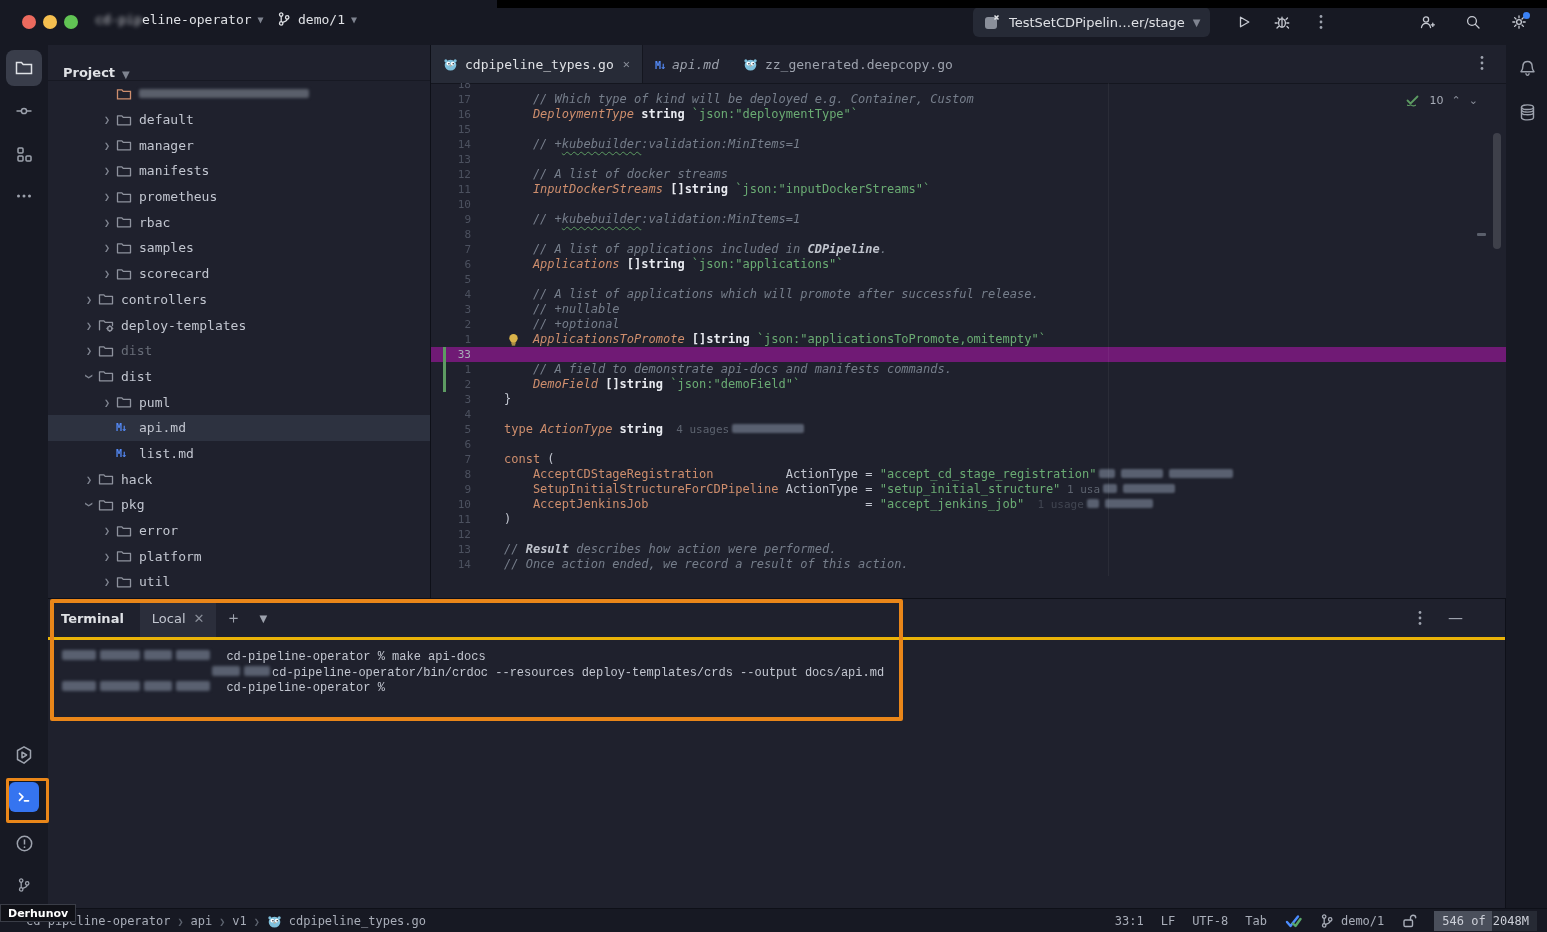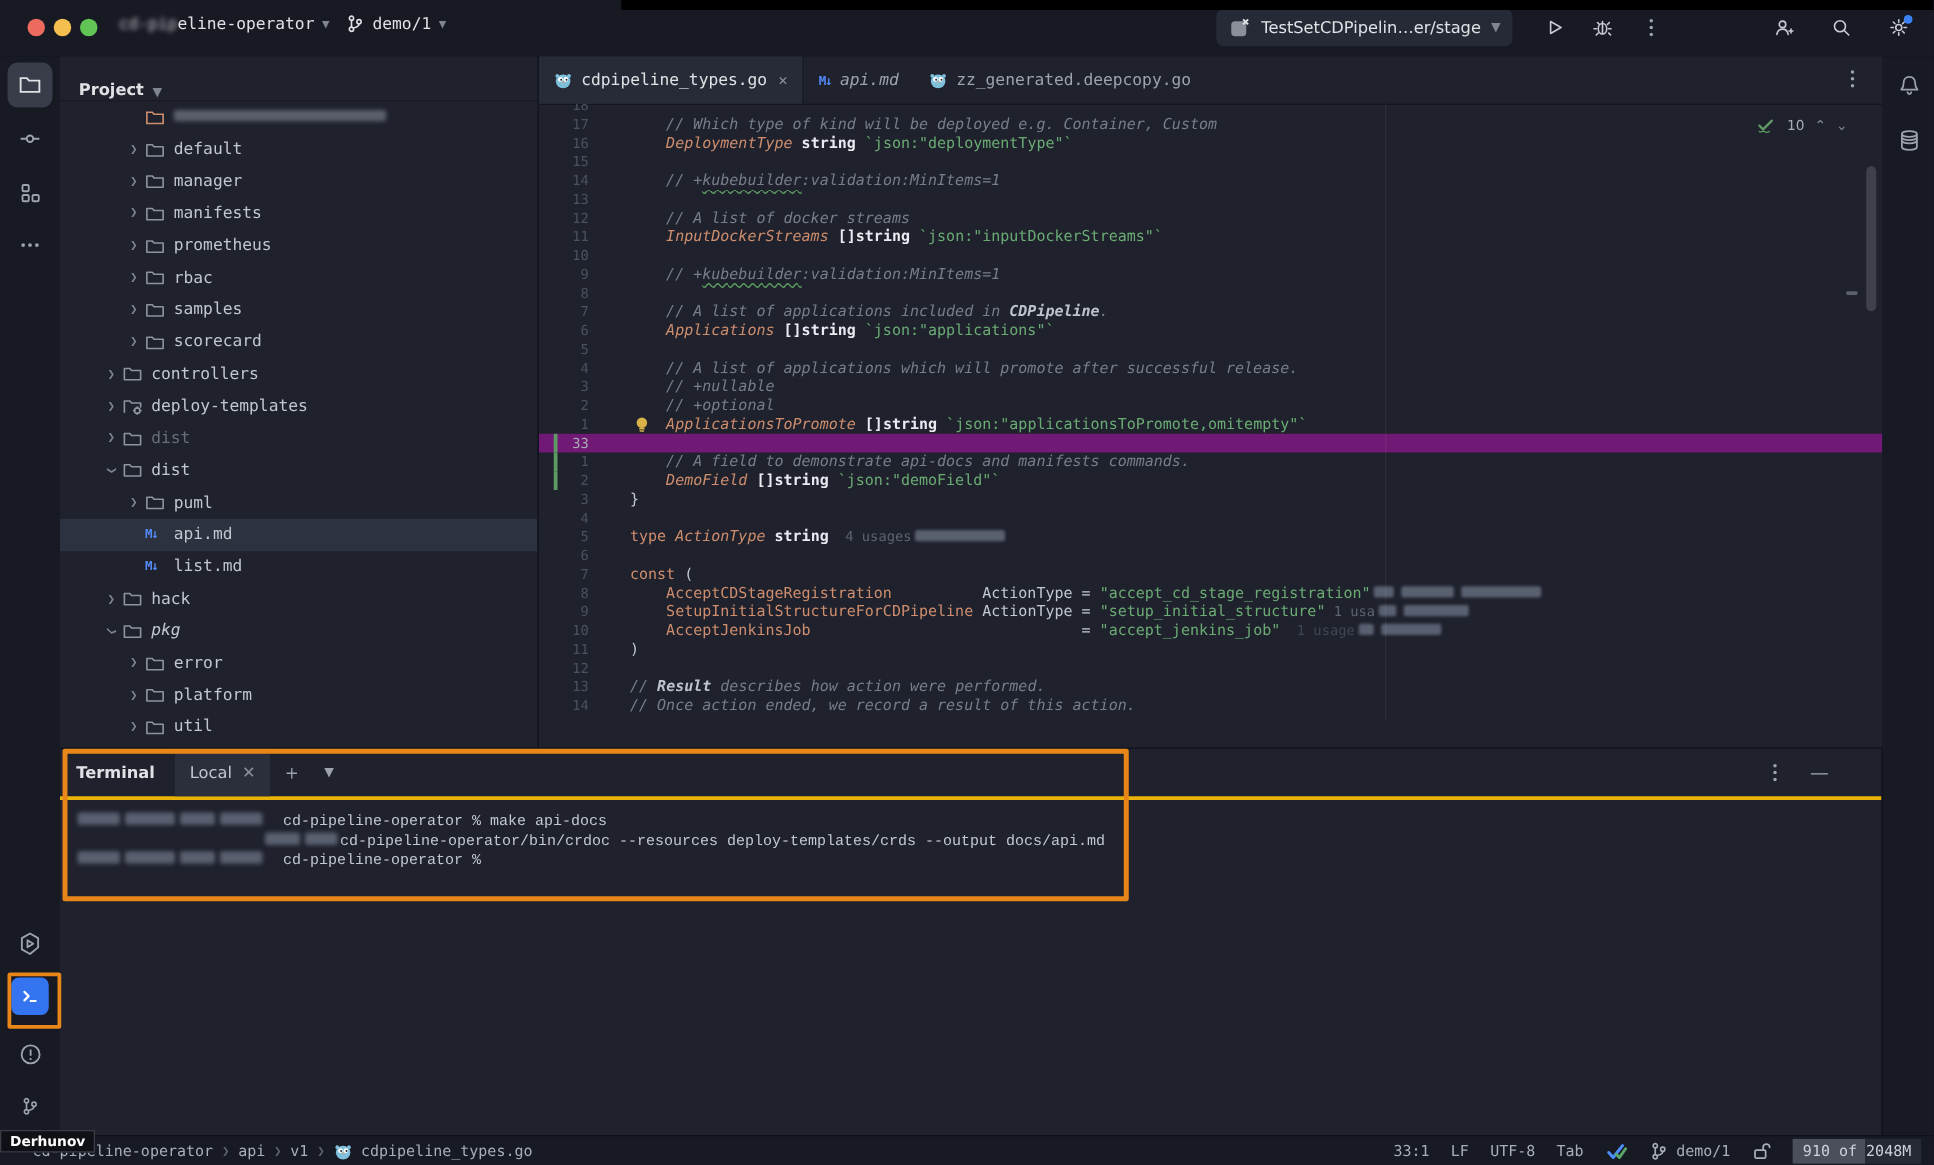--- a/index.html
+++ b/index.html
@@ -388,21 +388,21 @@
         </div>
         <div class="trow" style="padding-left: 32px;">
           <span class="tchev">❯</span>
           <span class="ticon">
             <svg width="16" height="16" viewBox="0 0 16 16" fill="none" stroke="currentColor" stroke-width="1.3" stroke-linecap="round" stroke-linejoin="round">
               <path d="M1.5 12.8V3.8h4.4l1.3 1.6h7.3v7.4z"></path>
             </svg>
           </span>
           <span class="tlabel">hack</span>
         </div>
-        <div class="trow" style="padding-left: 32px; font-style: italic;">
+        <div class="trow" style="padding-left: 32px;">
           <span class="tchev down">❯</span>
           <span class="ticon">
             <svg width="16" height="16" viewBox="0 0 16 16" fill="none" stroke="currentColor" stroke-width="1.3" stroke-linecap="round" stroke-linejoin="round">
               <path d="M1.5 12.8V3.8h4.4l1.3 1.6h7.3v7.4z"></path>
             </svg>
           </span>
           <span class="tlabel">pkg</span>
         </div>
         <div class="trow" style="padding-left: 50px;">
           <span class="tchev">❯</span>
@@ -574,19 +574,19 @@
       <span>demo/1</span>
     </span>
     <span id="ic-unlock">
           <svg width="16" height="16" viewBox="0 0 16 16" fill="none" stroke="currentColor" stroke-width="1.4" stroke-linecap="round">
             <rect x="3" y="7" width="8.5" height="6.5" rx="1.2"></rect>
             <path d="M9.5 7V4.8a2.6 2.6 0 015.2 0"></path>
           </svg>
         </span>
     <span class="memwid">
       <span class="memfill"></span>
-      <span class="memtxt">910 of 2048M</span>
+      <span class="memtxt">546 of 2048M</span>
     </span>
   </div>
 </div>
 <div class="tooltip">Derhunov</div>
 
 </div>
 
 </body></html>

